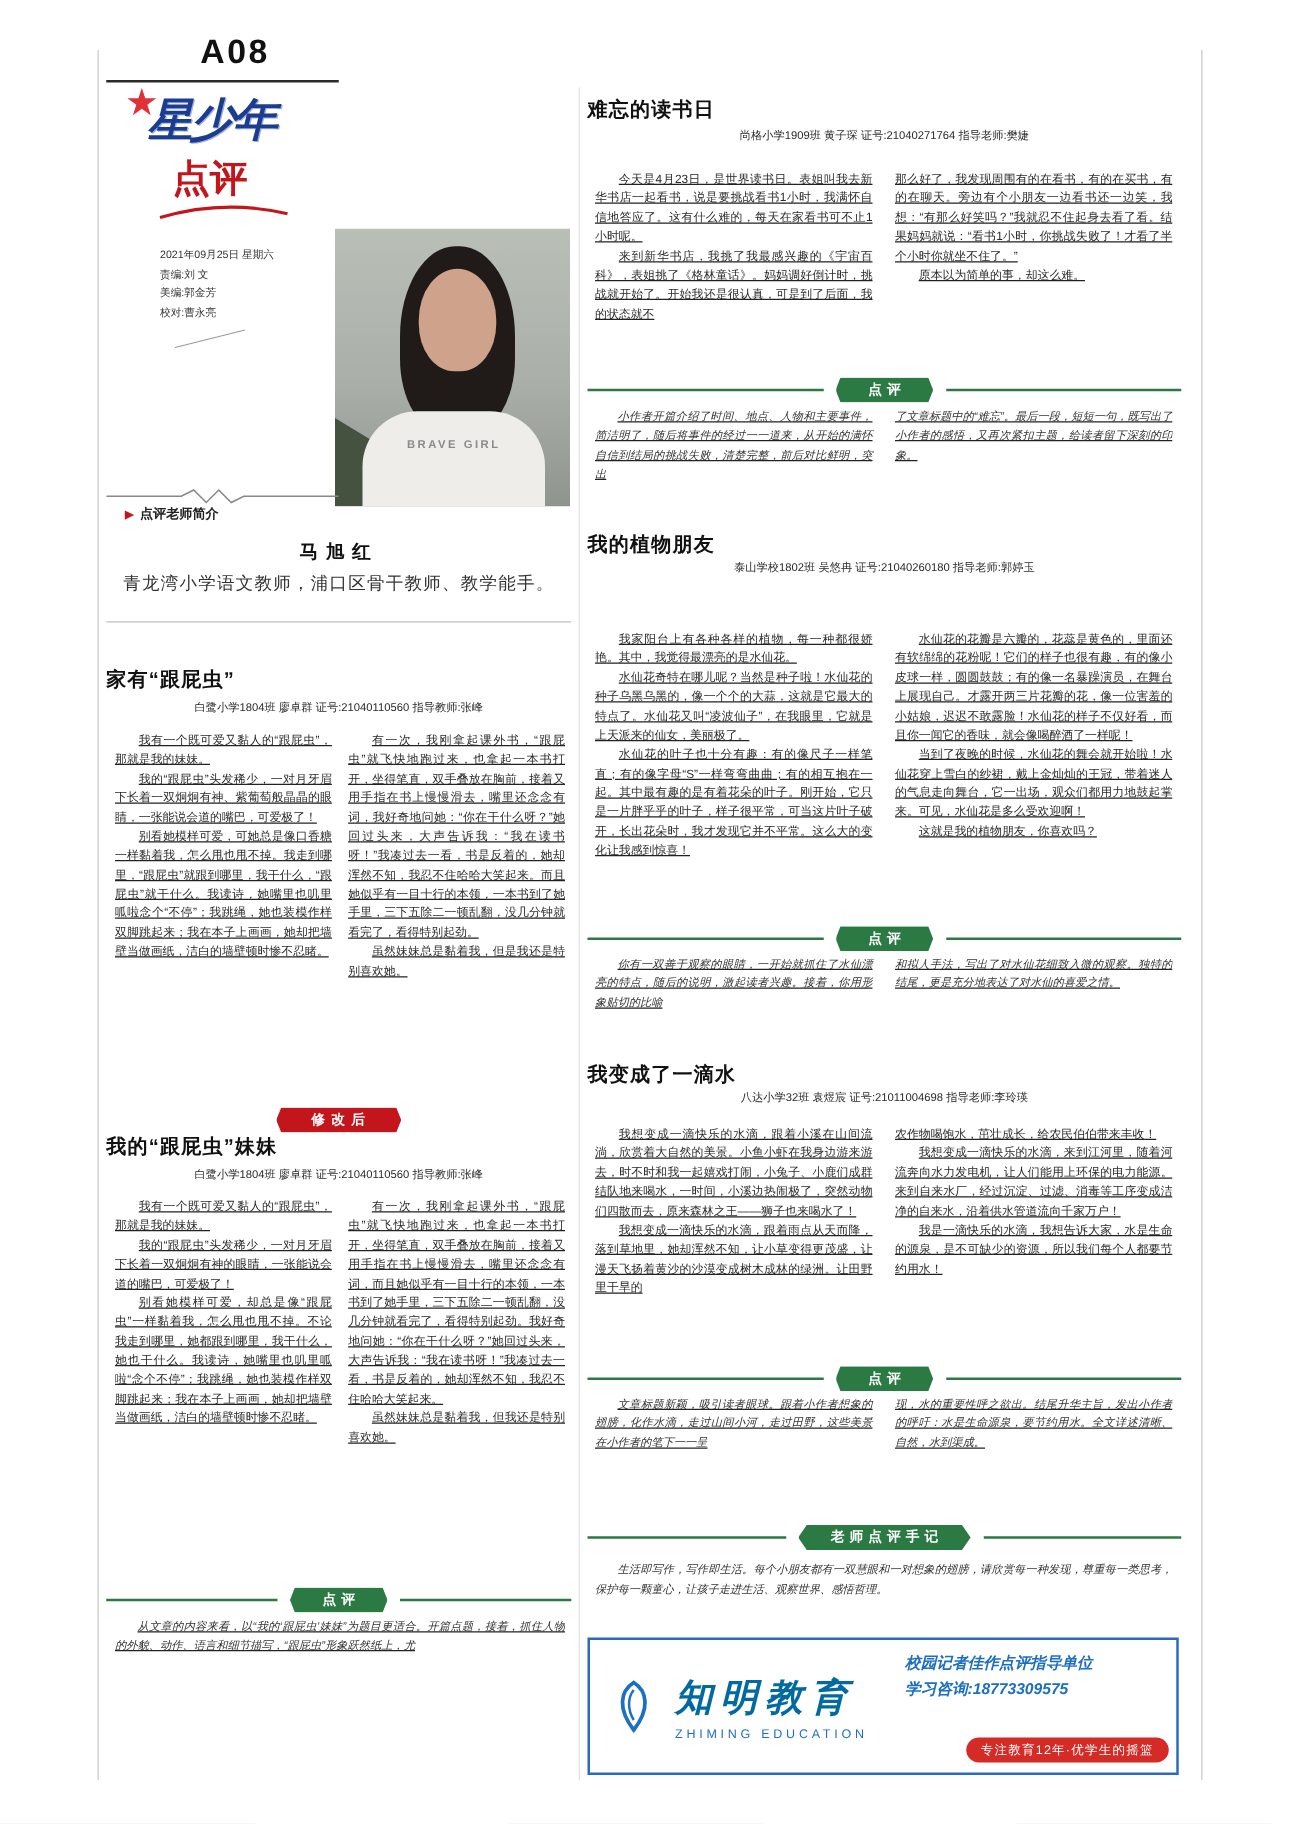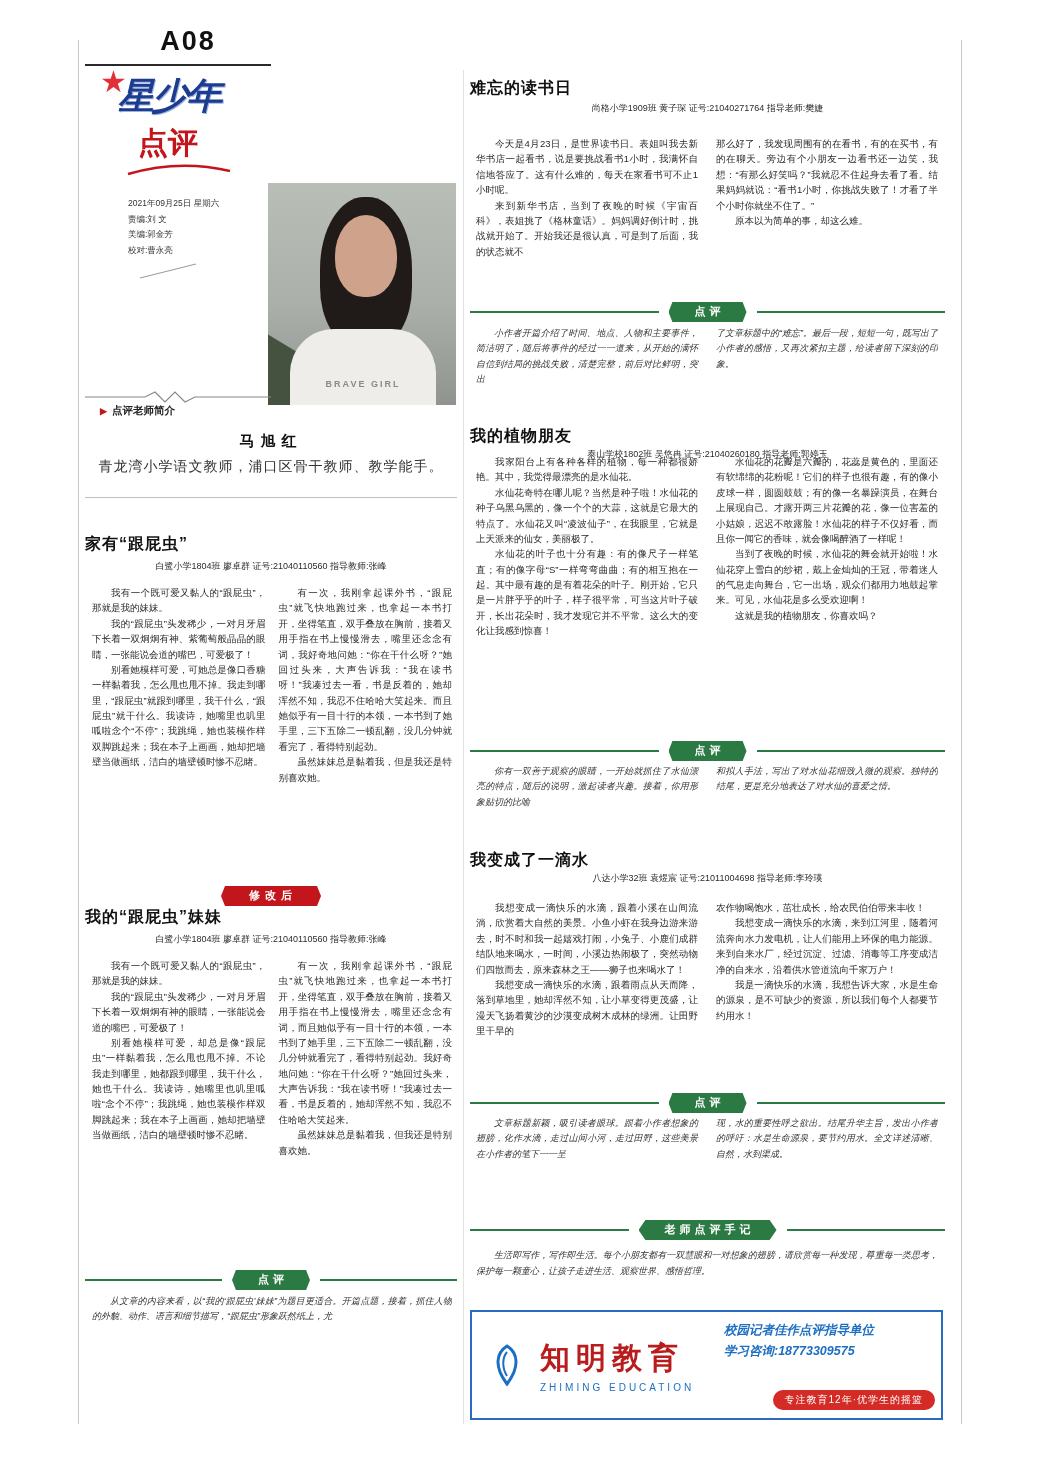--- a/index.html
+++ b/index.html
@@ -38,21 +38,21 @@
   
   .photo { left:268px; top:183px; width:188px; height:222px; overflow:hidden;
     background:linear-gradient(180deg,#b9beb7 0%,#aab0a9 55%,#8f958e 100%); }
   .photo .couch { position:absolute; left:0; bottom:0; width:70px; height:86px;
     background:#45523f; clip-path:polygon(0 18%, 55% 45%, 70% 100%, 0 100%); }
   .photo .hair { position:absolute; left:52px; top:14px; width:92px; height:150px;
     background:#201b18; border-radius:48% 48% 40% 40%; }
   .photo .face { position:absolute; left:67px; top:32px; width:62px; height:82px;
     background:#cfa28b; border-radius:50% 50% 46% 46%; }
   .photo .shirt { position:absolute; left:22px; bottom:-8px; width:146px; height:84px;
-    background:#efede9; border-radius:44px 44px 0 0; text-align:center; padding-top:44px; }
+    background:#efede9; border-radius:44px 44px 0 0; text-align:center; padding-top:16px; }
   .photo .shirt-text { font-size:9px; letter-spacing:2px; color:#8a8a8a; font-weight:bold; }
 
   
   .zigzag { left:85px; top:390px; }
   .intro-label { left:100px; top:404px; font-size:10.5px; font-weight:bold; color:#222;
     display:flex; align-items:center; gap:5px; }
   .intro-label .tri { color:#c3161c; font-size:9px; }
   .tname { left:85px; top:432px; width:372px; text-align:center;
     font-size:15px; font-weight:bold; letter-spacing:6px; color:#111; }
   .tbio { left:85px; top:458px; width:372px; text-align:center; font-size:14px;
@@ -67,21 +67,21 @@
   .ribbon.red > span { background:#c3161c; }
   .c-head { display:flex; align-items:center; gap:10px; }
   .c-head .cline { flex:1; height:2px; background:#2c7a43; }
   .c-head .cband { background:#2c7a43; color:#fff; font-size:11px; font-weight:bold;
     letter-spacing:4px; padding:2px 22px 3px 26px;
     clip-path:polygon(5% 0, 95% 0, 100% 50%, 95% 100%, 5% 100%, 0 50%); }
 
   
   .atitle { text-align:left; font-size:16px; font-weight:bold; color:#111; letter-spacing:1px; }
   .byline { text-align:center; font-size:9px; color:#2b2b2b; }
-  .cols { display:flex; overflow:hidden; }
+  .cols { display:flex; overflow:hidden;text-decoration:underline; }
   .cols .col { flex:1; }
   .cols.l { gap:13px; }
   .cols.r { gap:18px; }
   .cols p { font-size:9.5px; line-height:1.62; text-align:justify; color:#2a2a2a;
     text-indent:2em; margin:0; }
   .cols.cmt p { font-size:9px; line-height:1.72; font-style:italic; color:#333; }
   .cols p.cont { text-indent:0; }
 
   
   .ribbon.r1 { left:85px; top:513px; width:372px; }
@@ -96,38 +96,38 @@
   .ctext-l { left:92px; top:1294px; width:360px; height:150px; }
 
   
   .rt1 { left:470px; top:78px; width:475px; }
   .rb1 { left:470px; top:102px; width:475px; }
   .rtext1 { left:476px; top:136px; width:462px; height:168px; }
   .chead1 { left:470px; top:302px; width:475px; }
   .rc1 { left:476px; top:326px; width:462px; height:86px; }
   .rt2 { left:470px; top:426px; width:475px; }
   .rb2 { left:470px; top:448px; width:475px; }
-  .rtext2 { left:476px; top:454px; width:462px; height:262px;justify-content:center; }
+  .rtext2 { left:476px; top:504px; width:462px; height:262px;justify-content:center; }
   .chead2 { left:470px; top:741px; width:475px; }
   .rc2 { left:476px; top:764px; width:462px; height:76px; }
   .rt3 { left:470px; top:850px; width:475px; }
   .rb3 { left:470px; top:872px; width:475px; }
   .rtext3 { left:476px; top:900px; width:462px; height:192px; }
   .chead3 { left:470px; top:1093px; width:475px; }
   .rc3 { left:476px; top:1116px; width:462px; height:90px; }
   .chead-notes { left:470px; top:1220px; width:475px; }
   .notes-text { left:476px; top:1248px; width:462px; font-size:9px; line-height:1.75;
     font-style:italic; text-align:justify; text-indent:2em; color:#333; }
 
   
   .ad { left:470px; top:1310px; width:473px; height:110px; border:2px solid #2a6bbf;
     background:#fff; display:flex; align-items:center; padding:8px 12px; }
   .ad-logo { display:flex; align-items:center; gap:10px; flex:1; }
-  .ad-brand { font-size:30px; font-weight:bold; color:#b91c1c; letter-spacing:6px;
-    font-family:"Liberation Serif", serif; }
+  .ad-brand { font-size:30px; font-weight:bold; color:#0369a1; letter-spacing:6px;
+    font-family:"Liberation Serif", serif;font-style:italic; }
   .ad-brand-en { font-size:10px; color:#1d6fc2; letter-spacing:3px; margin-top:3px; }
   .ad-right { width:205px; position:relative; height:100%; }
   .ad-line { font-size:12.5px; font-weight:bold; color:#1d6fc2; line-height:1.7;
     font-style:italic; }
   .ad-red { position:absolute; right:-6px; bottom:0; background:#d42b26; color:#fff;
     font-size:10px; padding:3px 12px; border-radius:10px; letter-spacing:1px;
     white-space:nowrap; }
 </style>
 </head>
 <body>
@@ -225,21 +225,21 @@
     <div class="col">
       <p>从文章的内容来看，以“我的‘跟屁虫’妹妹”为题目更适合。开篇点题，接着，抓住人物的外貌、动作、语言和细节描写，“跟屁虫”形象跃然纸上，尤</p>
     </div>
   </div>
 
   <h2 class="abs atitle rt1">难忘的读书日</h2>
   <div class="abs byline rb1">尚格小学1909班 黄子琛 证号:21040271764 指导老师:樊婕</div>
   <div class="abs cols r rtext1">
     <div class="col">
       <p>今天是4月23日，是世界读书日。表姐叫我去新华书店一起看书，说是要挑战看书1小时，我满怀自信地答应了。这有什么难的，每天在家看书可不止1小时呢。</p>
-      <p>来到新华书店，当到了夜晚的时候《宇宙百科》，表姐挑了《格林童话》。妈妈调好倒计时，挑战就开始了。开始我还是很认真，可是到了后面，我的状态就不</p>
+      <p>来到新华书店，我挑了我最感兴趣的《宇宙百科》，表姐挑了《格林童话》。妈妈调好倒计时，挑战就开始了。开始我还是很认真，可是到了后面，我的状态就不</p>
     </div>
     <div class="col">
       <p class="cont">那么好了，我发现周围有的在看书，有的在买书，有的在聊天。旁边有个小朋友一边看书还一边笑，我想：“有那么好笑吗？”我就忍不住起身去看了看。结果妈妈就说：“看书1小时，你挑战失败了！才看了半个小时你就坐不住了。”</p>
       <p>原本以为简单的事，却这么难。</p>
     </div>
   </div>
   <div class="abs c-head chead1">
     <div class="cline"></div>
     <div class="cband">点评</div>
     <div class="cline"></div>

